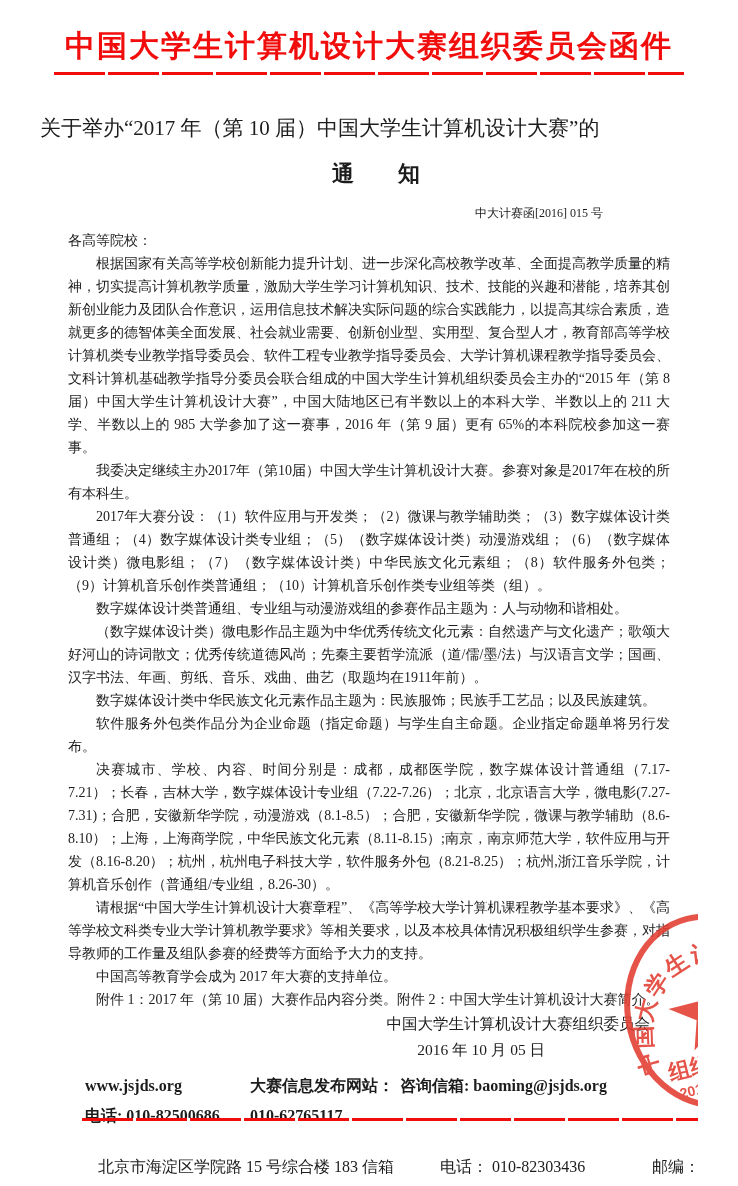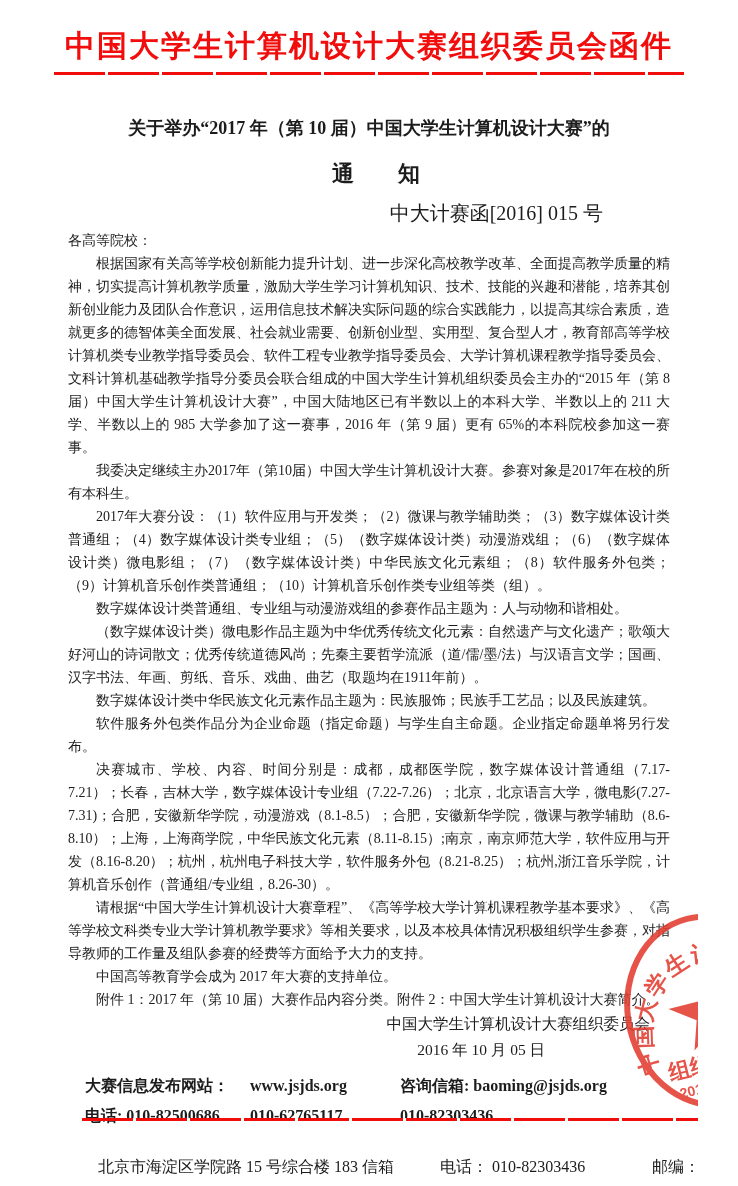--- a/index.html
+++ b/index.html
@@ -24,38 +24,38 @@
     letter-spacing: 2px;
     color: #f20d0d;
   }
   .red-rule-top {
     height: 3px;
     margin: 8px 14px 0 14px;
     background: repeating-linear-gradient(to right, #f20d0d 0 51px, #ffffff 51px 54px);
   }
   .doc-title {
     margin-top: 40px;
-    text-align: center;
-    font-weight: bold;
-    font-size: 18px;
+    text-align: left;
+    font-weight: normal;
+    font-size: 21px;
     line-height: 26px;
   }
   .doc-title2 {
     margin-top: 20px;
     text-align: center;
     font-weight: bold;
     font-size: 22px;
     line-height: 26px;
     padding-left: 14px;
   }
   .ref-number {
     margin-top: 16px;
     text-align: right;
     padding-right: 95px;
-    font-size: 20px;
+    font-size: 12px;
     line-height: 20px;
   }
   .body-block {
     margin: 6px 28px 0 28px;
     font-size: 14px;
     line-height: 23px;
     text-align: justify;
   }
   .salutation { text-indent: 0; }
   .body-block p.para { text-indent: 2em; }
@@ -138,26 +138,25 @@
     <p class="para">决赛城市、学校、内容、时间分别是：成都，成都医学院，数字媒体设计普通组（7.17-7.21）；长春，吉林大学，数字媒体设计专业组（7.22-7.26）；北京，北京语言大学，微电影(7.27-7.31)；合肥，安徽新华学院，动漫游戏（8.1-8.5）；合肥，安徽新华学院，微课与教学辅助（8.6-8.10）；上海，上海商学院，中华民族文化元素（8.11-8.15）;南京，南京师范大学，软件应用与开发（8.16-8.20）；杭州，杭州电子科技大学，软件服务外包（8.21-8.25）；杭州,浙江音乐学院，计算机音乐创作（普通组/专业组，8.26-30）。</p>
     <p class="para">请根据“中国大学生计算机设计大赛章程”、《高等学校大学计算机课程教学基本要求》、《高等学校文科类专业大学计算机教学要求》等相关要求，以及本校具体情况积极组织学生参赛，对指导教师的工作量及组队参赛的经费等方面给予大力的支持。</p>
     <p class="para">中国高等教育学会成为 2017 年大赛的支持单位。</p>
     <p class="para">附件 1：2017 年（第 10 届）大赛作品内容分类。附件 2：中国大学生计算机设计大赛简介。</p>
   </div>
 
   <div class="signature-line">中国大学生计算机设计大赛组织委员会</div>
   <div class="date-line">2016 年 10 月 05 日</div>
 
   <div class="contact">
+    <div class="cell">www.jsjds.org</div>
     <div class="cell">大赛信息发布网站：</div>
-    <div class="cell">www.jsjds.org</div>
     <div class="cell">咨询信箱: baoming@jsjds.org</div>
     <div class="cell">电话: 010-82500686</div>
     <div class="cell">010-62765117</div>
-    <div class="cell">010-82303436</div>
   </div>
 
   <svg class="seal" viewBox="0 0 196 206" xmlns="http://www.w3.org/2000/svg">
     <g transform="rotate(-14 98 103)" fill="none" stroke="none">
       <ellipse cx="98" cy="103" rx="82" ry="95" stroke="#e23c30" stroke-width="6" fill="none"></ellipse>
       <path id="sealArc" d="M 35 152 A 65 79 0 1 1 161 152" fill="none"></path>
       <text font-family="Liberation Sans, DejaVu Sans, sans-serif" font-weight="bold" font-size="23" fill="#e23c30" letter-spacing="2">
         <textPath href="#sealArc" startOffset="2">中国大学生计算机设计大赛</textPath>
       </text>
       <path fill="#e23c30" d="M 98 62 L 107.4 90.9 L 137.8 90.9 L 113.2 108.8 L 122.6 137.7 L 98 119.8 L 73.4 137.7 L 82.8 108.8 L 58.2 90.9 L 88.6 90.9 Z"></path>

